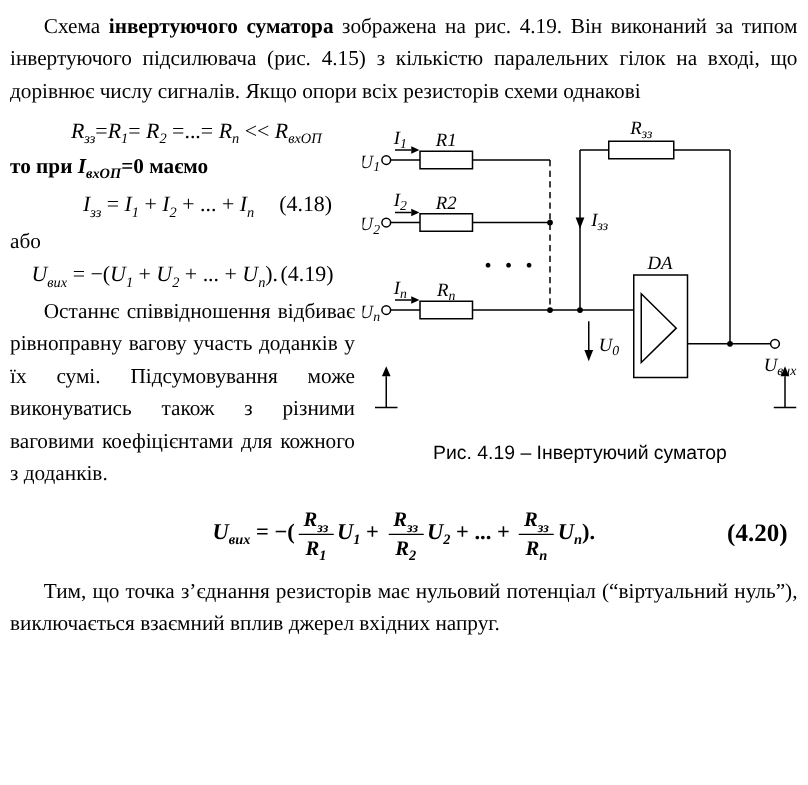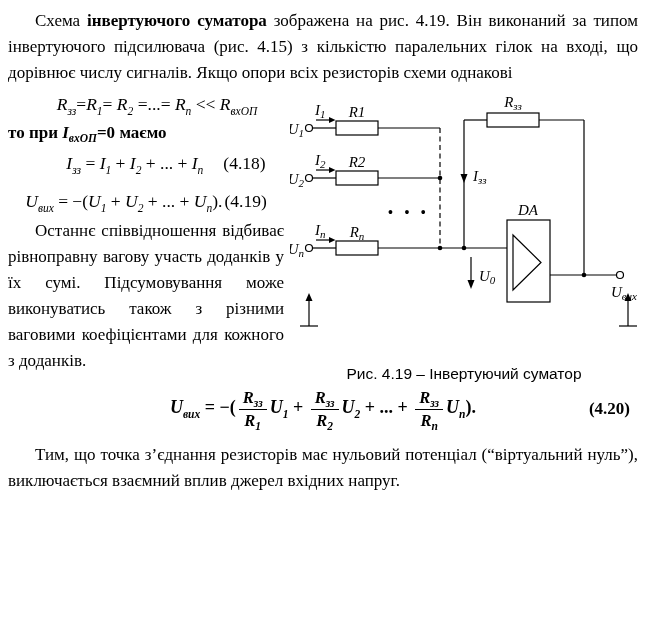--- a/index.html
+++ b/index.html
@@ -13,34 +13,34 @@
     text-align: justify;
     overflow: hidden;
   }
   p { margin: 0; text-indent: 27px; }
   p.noindent { text-indent: 0; }
 
   .figure { float: right; width: 348px; margin: 4px 0 2px 6px; }
   .caption {
     font-family: "Liberation Sans", sans-serif;
     font-size: 15.5px; line-height: 20px;
-    text-align: center; margin-top: 14px;
+    text-align: center; margin-top: 3px;
   }
 
   .formula { font-size: 17.5px; text-align: center; }
   .fA   { margin: 5px 0 3px 22px; }
   .cond { margin: 1px 0; font-weight: bold; }
   .f418 { margin: 4px 0 4px 40px; }
-  .f419 { margin: 12px 0 4px 0; }
+  .f419 { margin: 0 0 4px 0; }
   .f420 { position: relative; text-align: center; margin: 14px 0 12px; font-size: 18px; font-weight: bold; }
   .eqnum { margin-left: 20px; font-style: normal; }
   .f419 .eqnum { margin-left: 2px; }
   .eqnum420 {
     position: absolute; right: 8px; top: 50%;
-    transform: translateY(-50%); font-size: 17px;
+    transform: translateY(-50%); font-size: 20px;
   }
   sub { font-size: 11.5px; font-style: italic; line-height: 0; }
   i { font-style: italic; }
 
   .frac { display: inline-block; vertical-align: middle; text-align: center;
           margin: 0 3px; line-height: 1.1; font-size: 16.5px; }
   .frac .num { display: block; border-bottom: 1.3px solid #000; padding: 1px 4px 2px; }
   .frac .den { display: block; padding-top: 2px; }
 
   svg text { font-family: "Liberation Serif", serif; font-style: italic;
@@ -149,20 +149,21 @@
     </svg>
     <div class="caption">Рис. 4.19 – Інвертуючий суматор</div>
   </div>
 
   <div class="formula fA"><i>R</i><sub>зз</sub><span>=</span><i>R</i><sub>1</sub><span>= </span><i>R</i><sub>2</sub><span> =...= </span><i>R</i><sub>n</sub><span> &lt;&lt; </span><i>R</i><sub>вхОП</sub></div>
 
   <p class="noindent cond"><span>то при </span><span class="formula-inline"><i>I</i><sub>вхОП</sub><span>=0</span></span><span> маємо</span></p>
 
   <div class="formula f418"><span class="fbody"><i>I</i><sub>зз</sub><span> = </span><i>I</i><sub>1</sub><span> + </span><i>I</i><sub>2</sub><span> + ... + </span><i>I</i><sub>n</sub></span><span class="eqnum">(4.18)</span></div>
 
+  <p class="noindent">або</p>
 
   <div class="formula f419"><span class="fbody"><i>U</i><sub>вих</sub><span> = −(</span><i>U</i><sub>1</sub><span> + </span><i>U</i><sub>2</sub><span> + ... + </span><i>U</i><sub>n</sub><span>).</span></span><span class="eqnum">(4.19)</span></div>
 
   <p>Останнє співвідношення відбиває рівноправну вагову участь доданків у їх сумі. Підсумовування може виконуватись також з різними ваговими коефіцієнтами для кожного з доданків.</p>
 
 
   <div class="formula f420"><span class="fbody"><i>U</i><sub>вих</sub><span> = −(</span><span class="frac"><span class="num"><i>R</i><sub>зз</sub></span><span class="den"><i>R</i><sub>1</sub></span></span><i>U</i><sub>1</sub><span> + </span><span class="frac"><span class="num"><i>R</i><sub>зз</sub></span><span class="den"><i>R</i><sub>2</sub></span></span><i>U</i><sub>2</sub><span> + ... + </span><span class="frac"><span class="num"><i>R</i><sub>зз</sub></span><span class="den"><i>R</i><sub>n</sub></span></span><i>U</i><sub>n</sub><span>).</span></span><span class="eqnum420">(4.20)</span></div>
 
   <p>Тим, що точка з’єднання резисторів має нульовий потенціал (“віртуальний нуль”), виключається взаємний вплив джерел вхідних напруг.</p>
 

